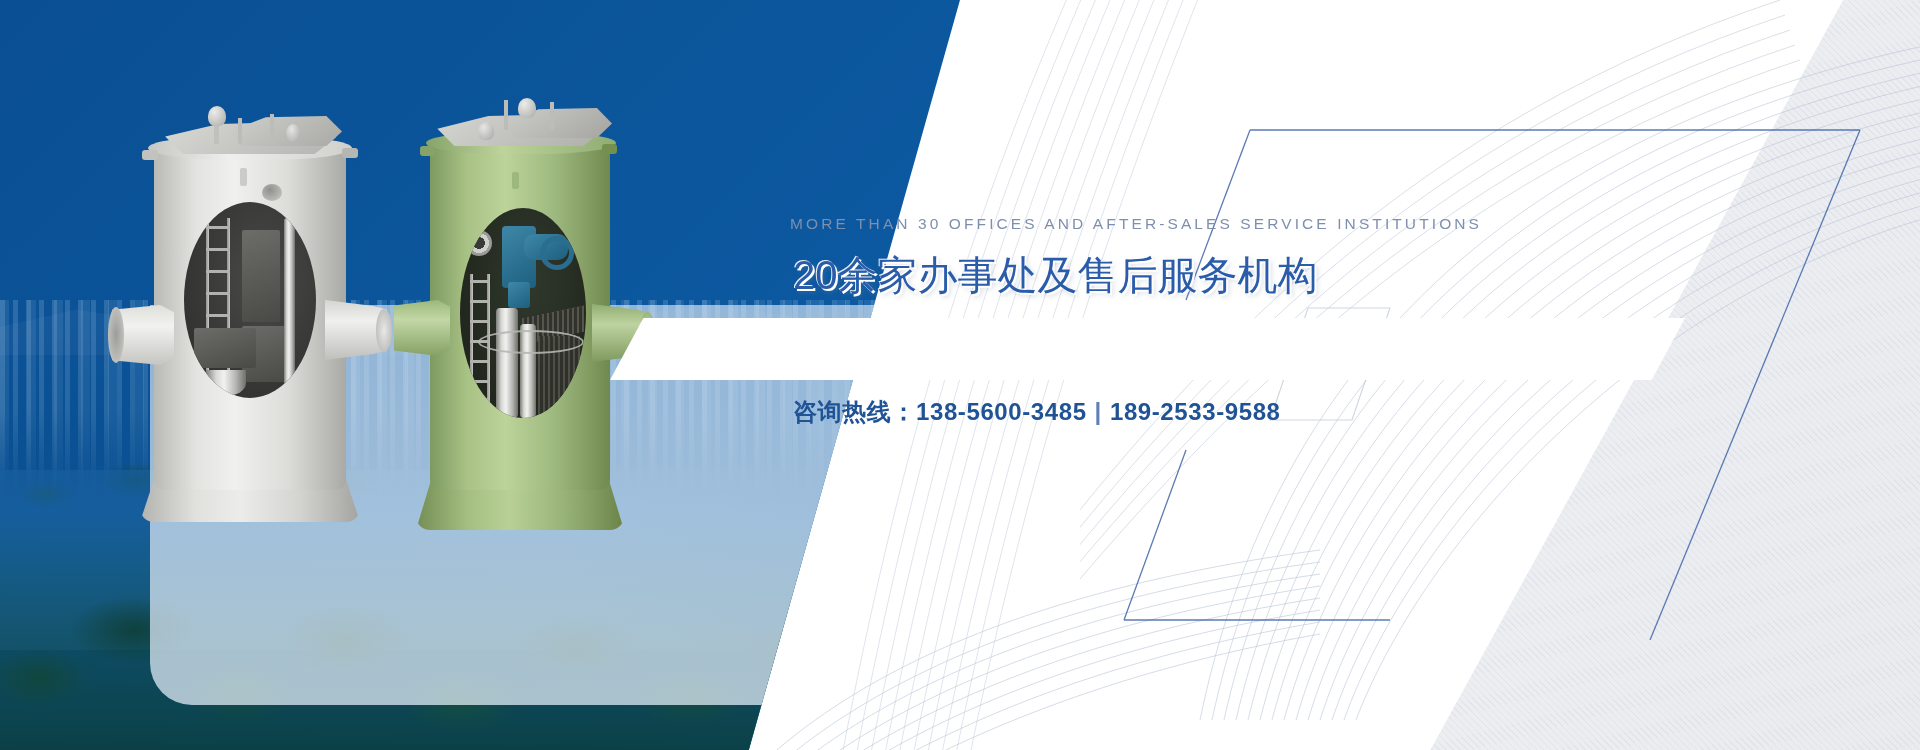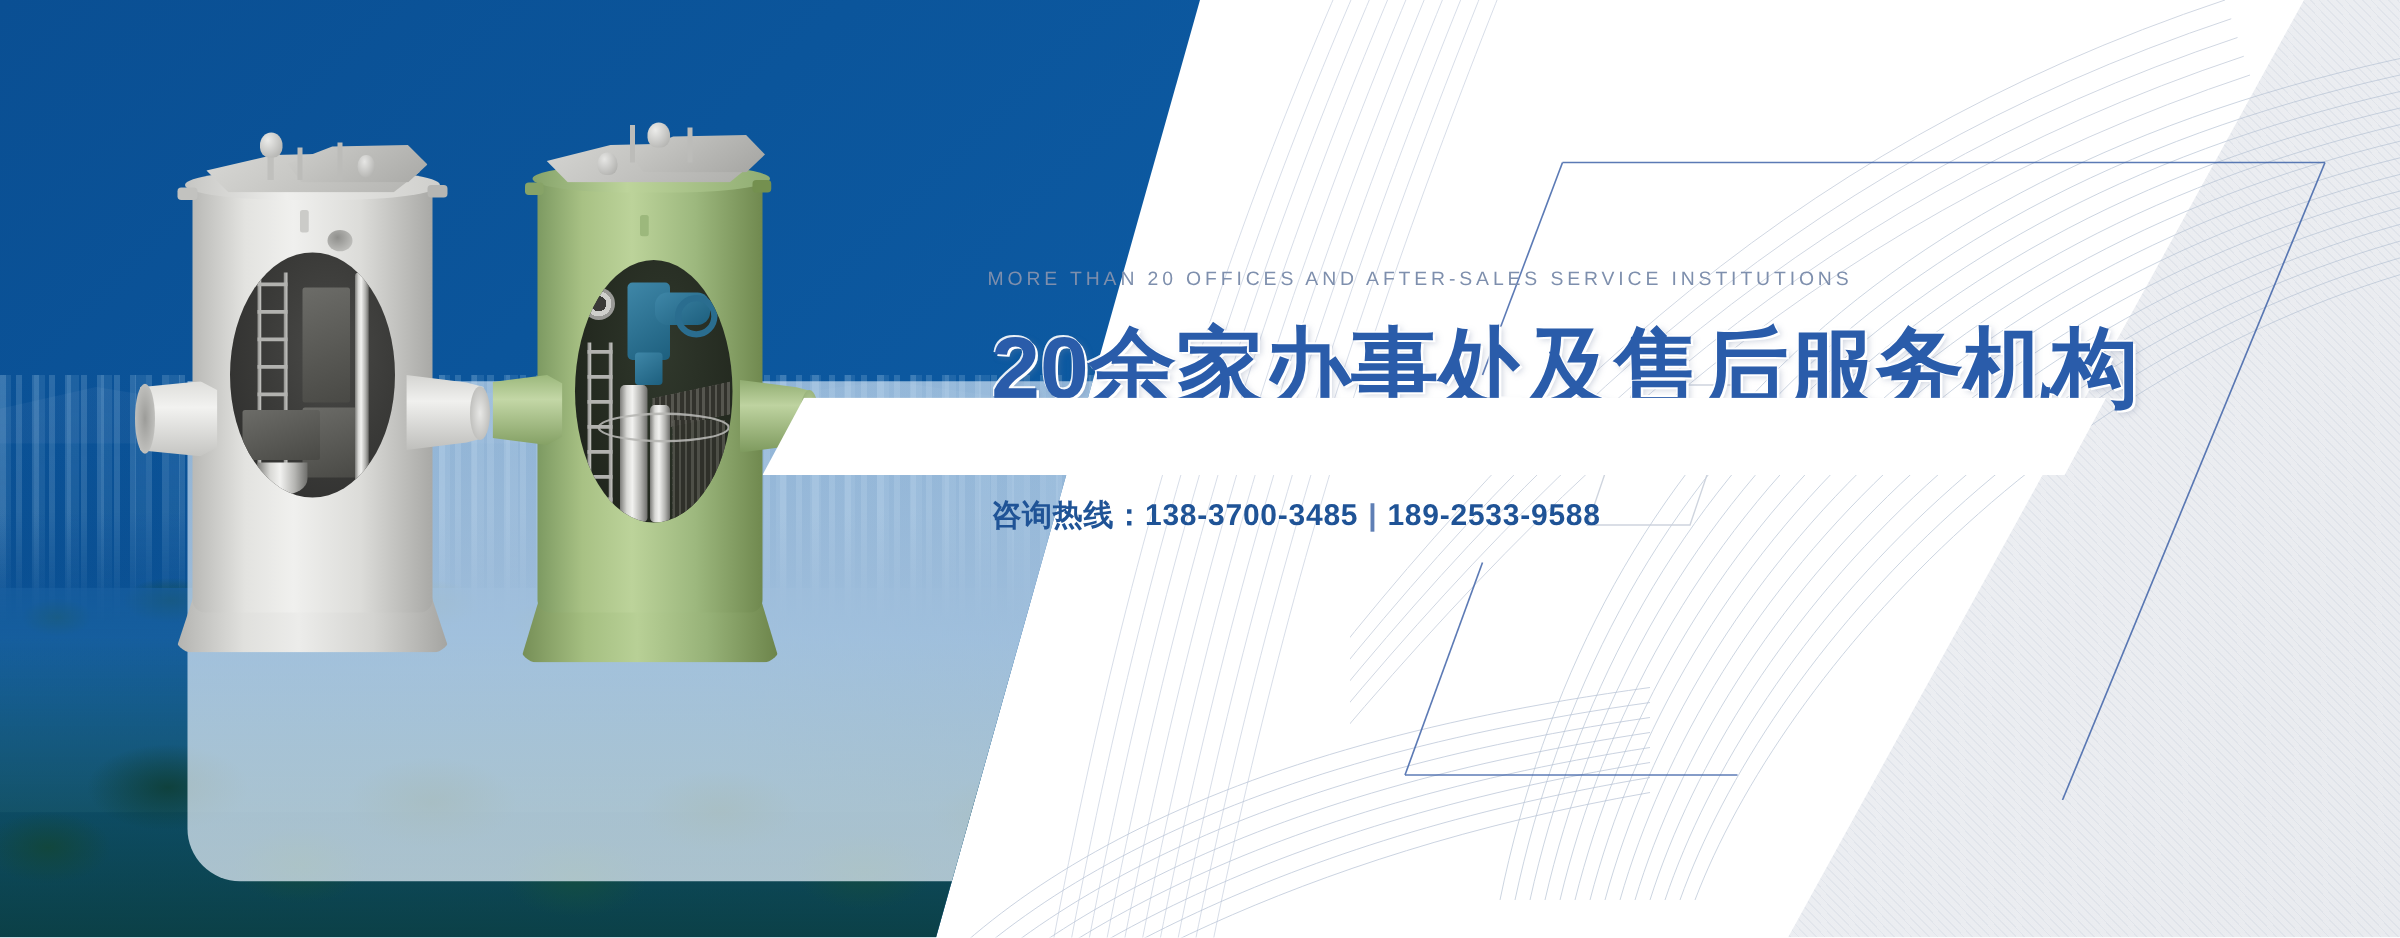--- a/index.html
+++ b/index.html
@@ -98,21 +98,21 @@
   .para-outline{ position:absolute; left:1090px; top:120px; width:800px; height:520px; }
 
   
   .eng-tagline{
     position:absolute; left:790px; top:215px; width:640px;
     font-size:15.5px; letter-spacing:3.1px; color:#7e8fad; font-weight:400;
     white-space:nowrap;
   }
   .headline{
     position:absolute; left:793px; top:248px;
-    font-size:70px; font-weight:bold; color:#2a5caa; letter-spacing:0px;
+    font-size:40px; font-weight:normal; color:#2a5caa; letter-spacing:0px;
     white-space:nowrap;
     text-shadow: 2px 2px 0 #ffffff, -1px -1px 0 rgba(255,255,255,.9),
                  3px 3px 5px rgba(120,135,165,.35);
   }
   .subbar{
     position:absolute; left:610px; top:318px; width:1075px; height:62px;
     background:#ffffff;
     clip-path:polygon(3.1% 0, 100% 0, 96.9% 100%, 0 100%);
     box-shadow:0 2px 6px rgba(60,80,110,.08);
   }
@@ -466,23 +466,23 @@
       </div>
       <div class="grating" style="left:62px; top:104px; width:62px; height:26px; transform:skewY(-12deg);"></div>
       <div class="s-cyl" style="left:36px; top:100px; width:22px; height:110px; border-radius:4px;"></div>
       <div class="s-cyl" style="left:60px; top:116px; width:16px; height:94px; border-radius:4px;"></div>
       <div class="grating" style="left:78px; top:128px; width:42px; height:82px; opacity:.85;"></div>
       <div style="position:absolute; left:18px; top:122px; width:106px; height:24px;
                   border:2px solid #b6b6b3; border-radius:50%; opacity:.9;"></div>
     </div>
   </div>
 
-  <div class="eng-tagline">MORE THAN 20 OFFICES AND AFTER-SALES SERVICE INSTITUTIONS</div>
+  <div class="eng-tagline">MORE THAN 30 OFFICES AND AFTER-SALES SERVICE INSTITUTIONS</div>
 
   <div class="headline">20余家办事处及售后服务机构</div>
 
   <div class="subbar"></div>
 
   <div class="hotline">
-    <span>咨询热线：</span><span>138-3700-3485</span><span class="sep">|</span><span>189-2533-9588</span>
+    <span>咨询热线：</span><span>138-5600-3485</span><span class="sep">|</span><span>189-2533-9588</span>
   </div>
 
 </div>
 
 </body></html>

